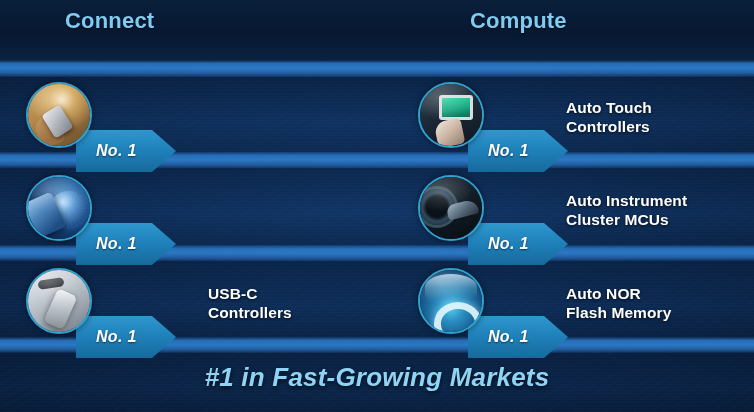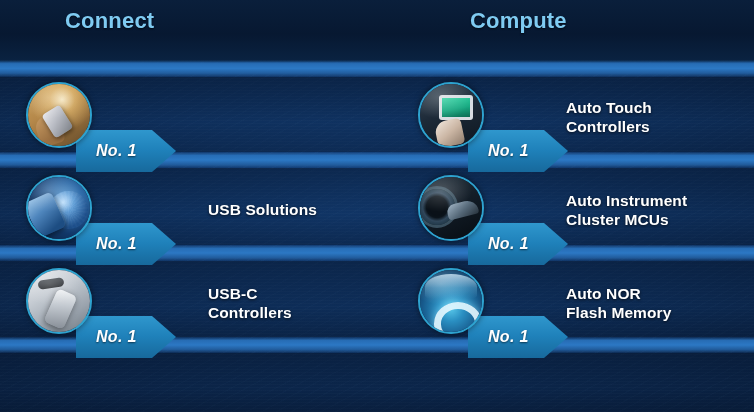--- a/index.html
+++ b/index.html
@@ -396,21 +396,20 @@
     </div>
 
     <div class="row r2">
       <div class="thumb">
         <div class="img art-globe"></div>
           <div class="gloss"></div>
       </div>
       <div class="chev">
         <span class="no1">No. 1</span>
       </div>
-      <div class="label">USB Solutions</div>
     </div>
 
     <div class="row r3">
       <div class="thumb">
         <div class="img art-usbc"></div>
           <div class="gloss"></div>
       </div>
       <div class="chev">
         <span class="no1">No. 1</span>
       </div>
@@ -455,14 +454,15 @@
       </div>
       <div class="chev">
         <span class="no1">No. 1</span>
       </div>
       <div class="label">Auto NOR
 Flash Memory</div>
     </div>
 
   </div>
 
+  <div class="footer">#1 in Fast-Growing Markets</div>
 
 </div>
 
 </body></html>

